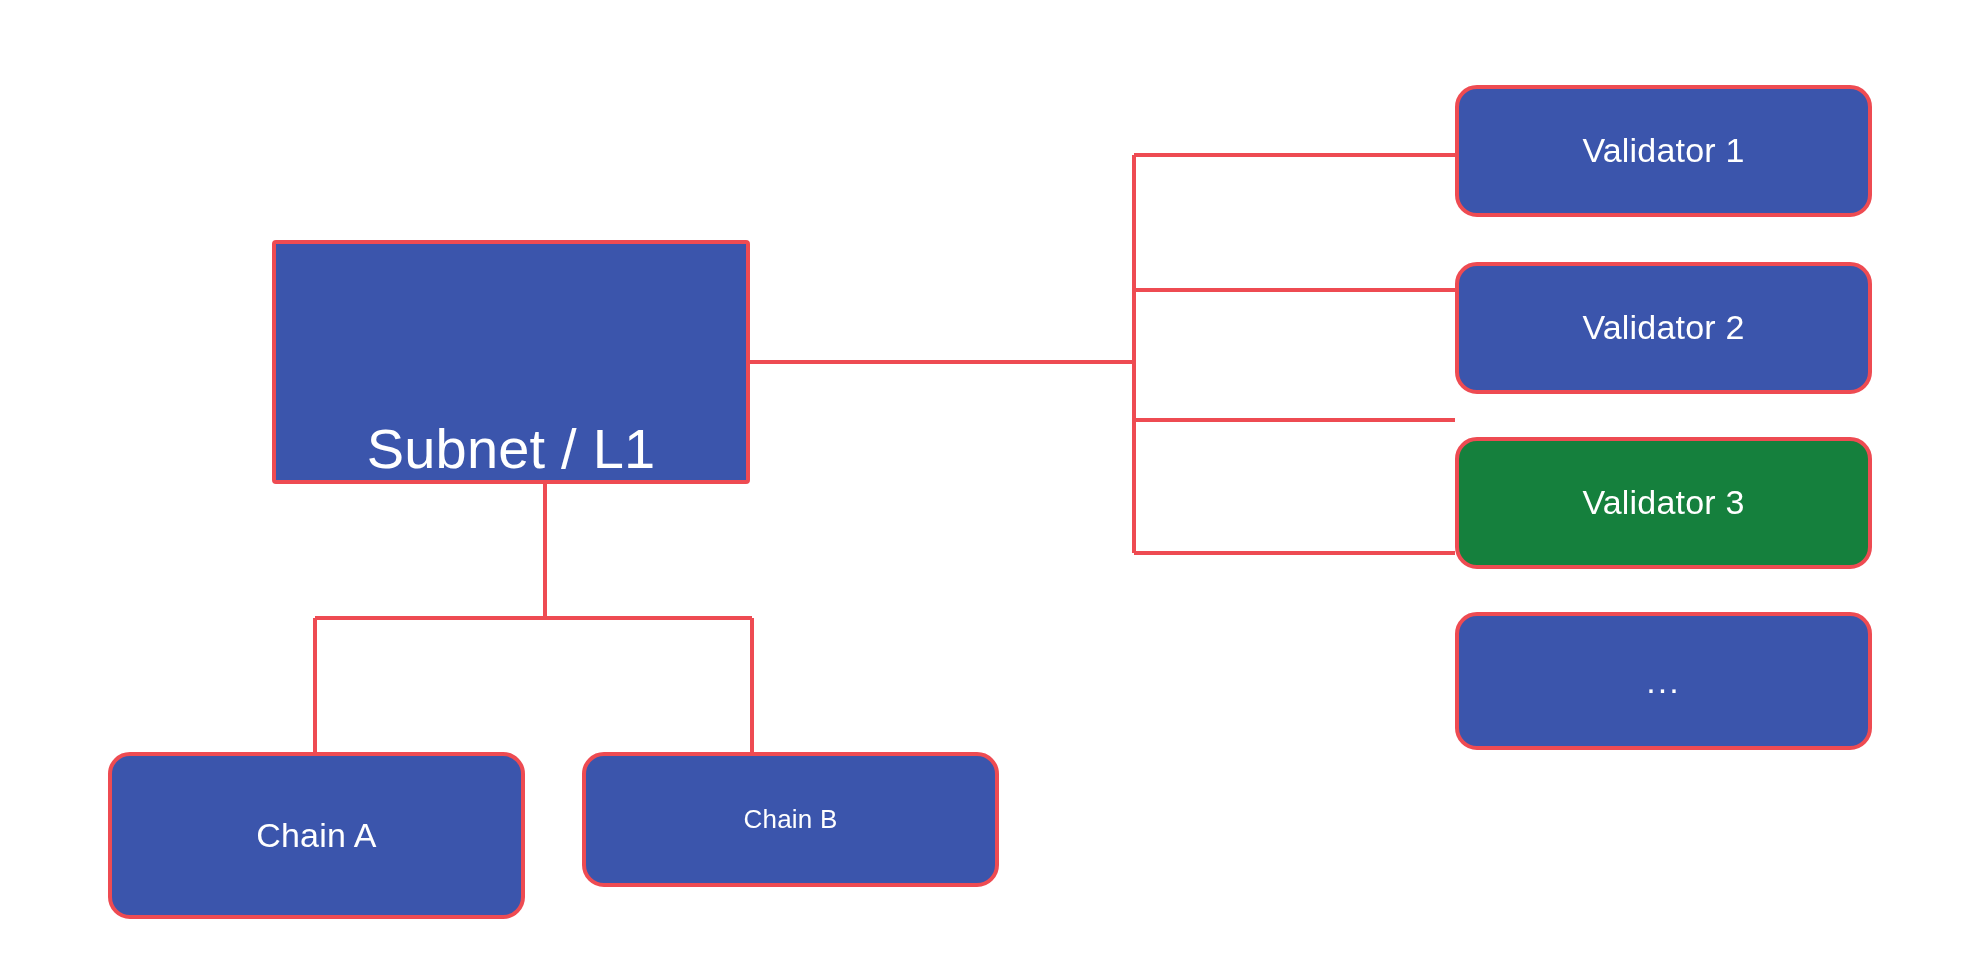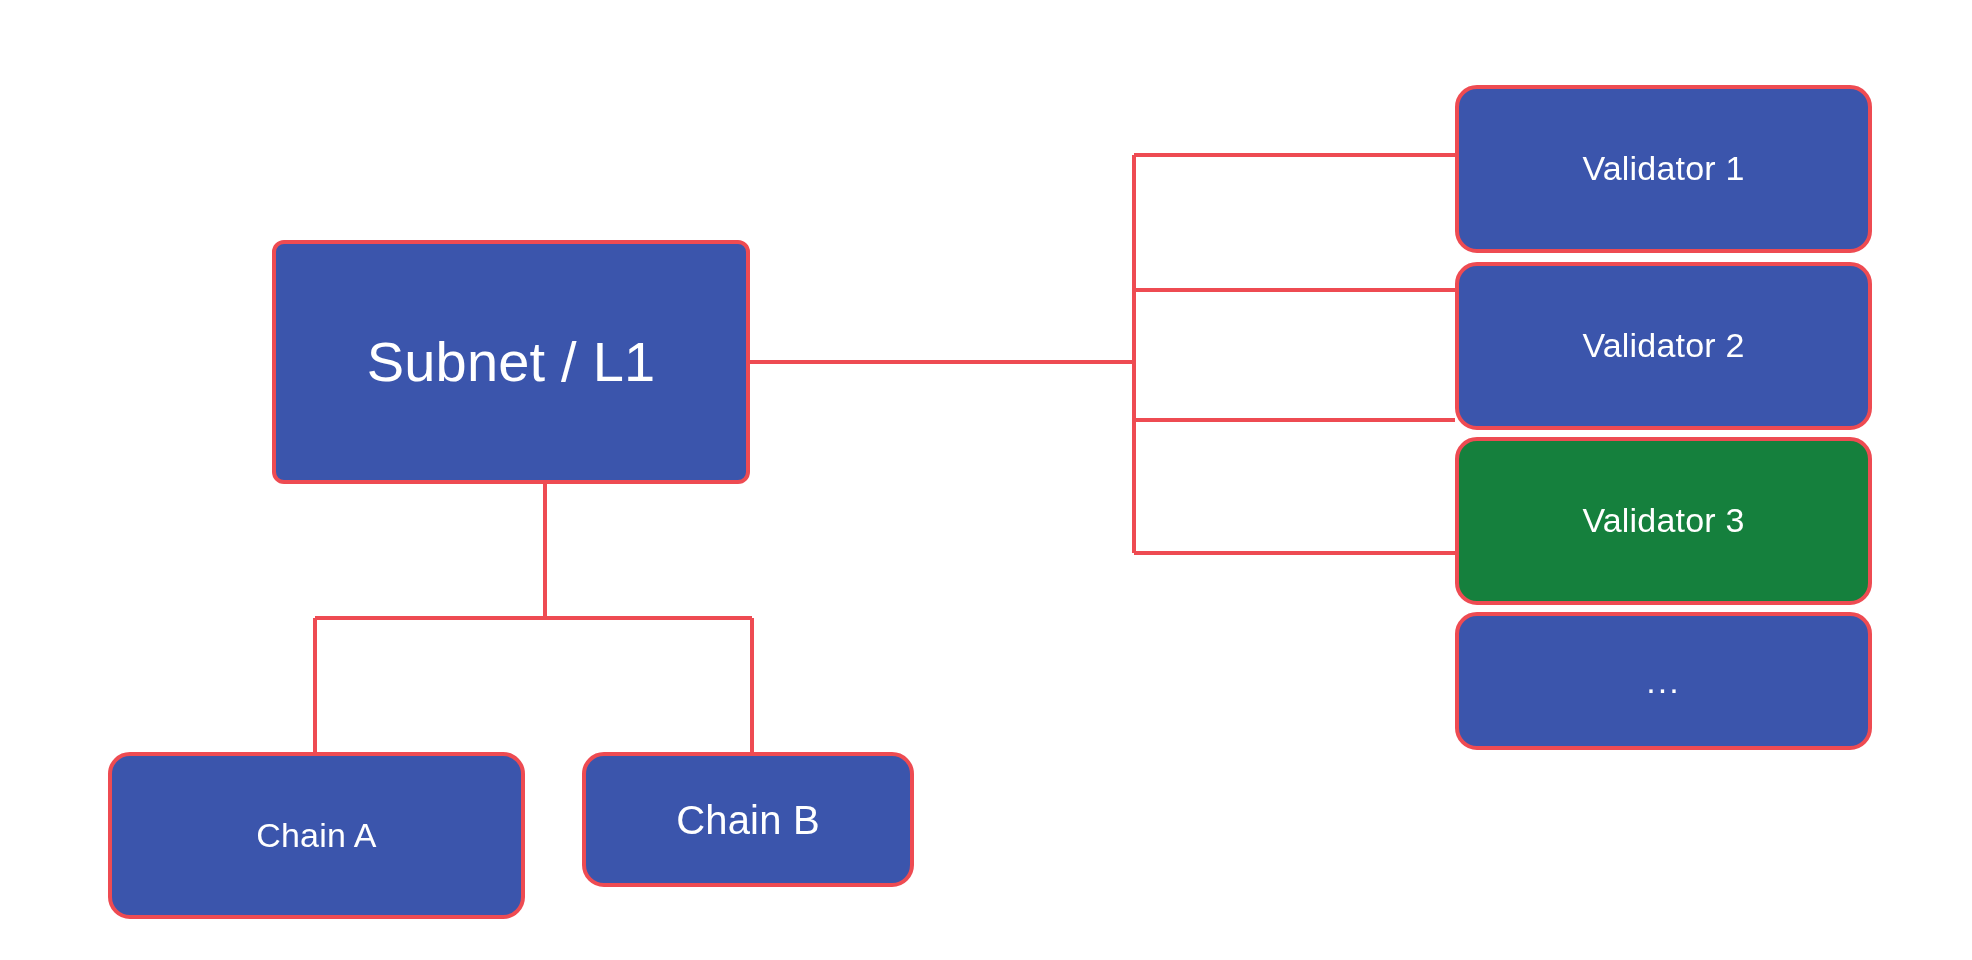--- a/index.html
+++ b/index.html
@@ -42,40 +42,41 @@
     letter-spacing: 0.2px;
     line-height: 1.1;
     user-select: none;
   }
   .node-root {
     left: 272px;
     top: 240px;
     width: 478px;
     height: 244px;
     font-size: 56px;
-    border-radius: 12px;
+    border-radius: 4px;
+    align-items: flex-end;
   }
   .node-chain-a {
     left: 108px;
     top: 752px;
     width: 417px;
     height: 167px;
     font-size: 34px;
   }
   .node-chain-b {
     left: 582px;
     top: 752px;
-    width: 332px;
+    width: 417px;
     height: 135px;
-    font-size: 40px;
+    font-size: 26px;
   }
   .node-val {
     left: 1455px;
     width: 417px;
-    height: 168px;
+    height: 132px;
     font-size: 34px;
   }
   .node-val-1 { top: 85px; }
   .node-val-2 { top: 262px; }
   .node-val-3 { top: 437px; }
   .node-val-4 { top: 612px; height: 138px; }
   .ellipsis-label {
     font-size: 34px;
     letter-spacing: 2px;
     line-height: 0.6;

